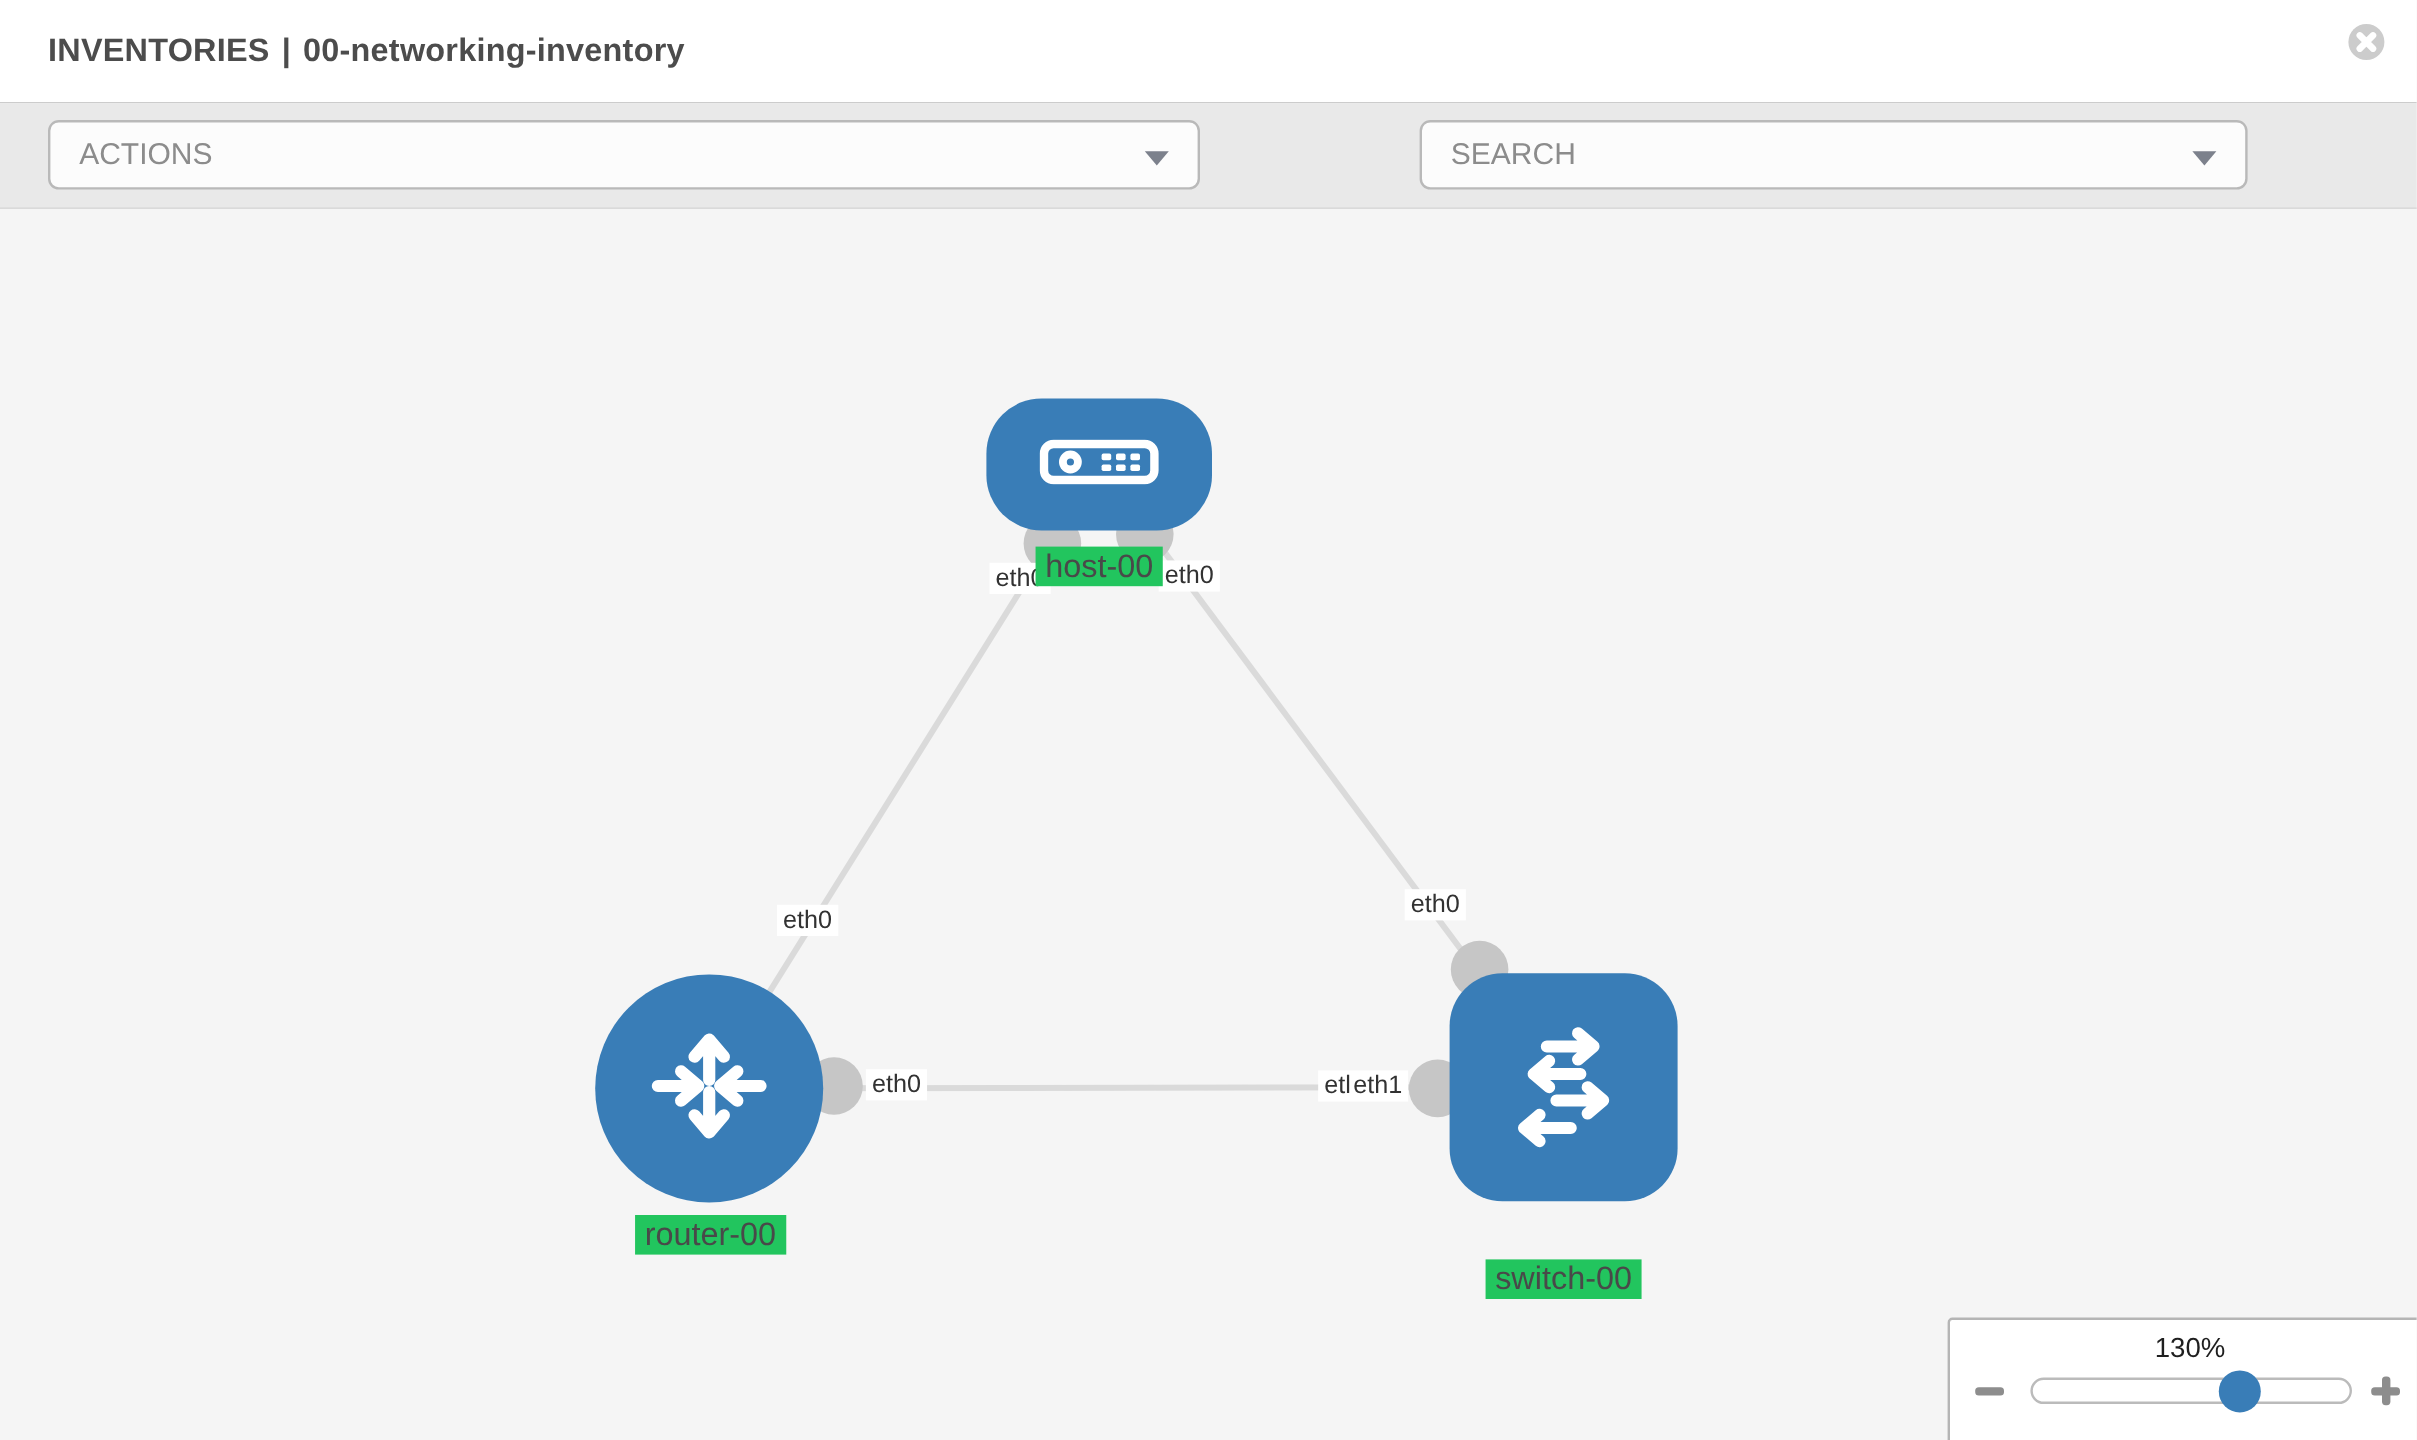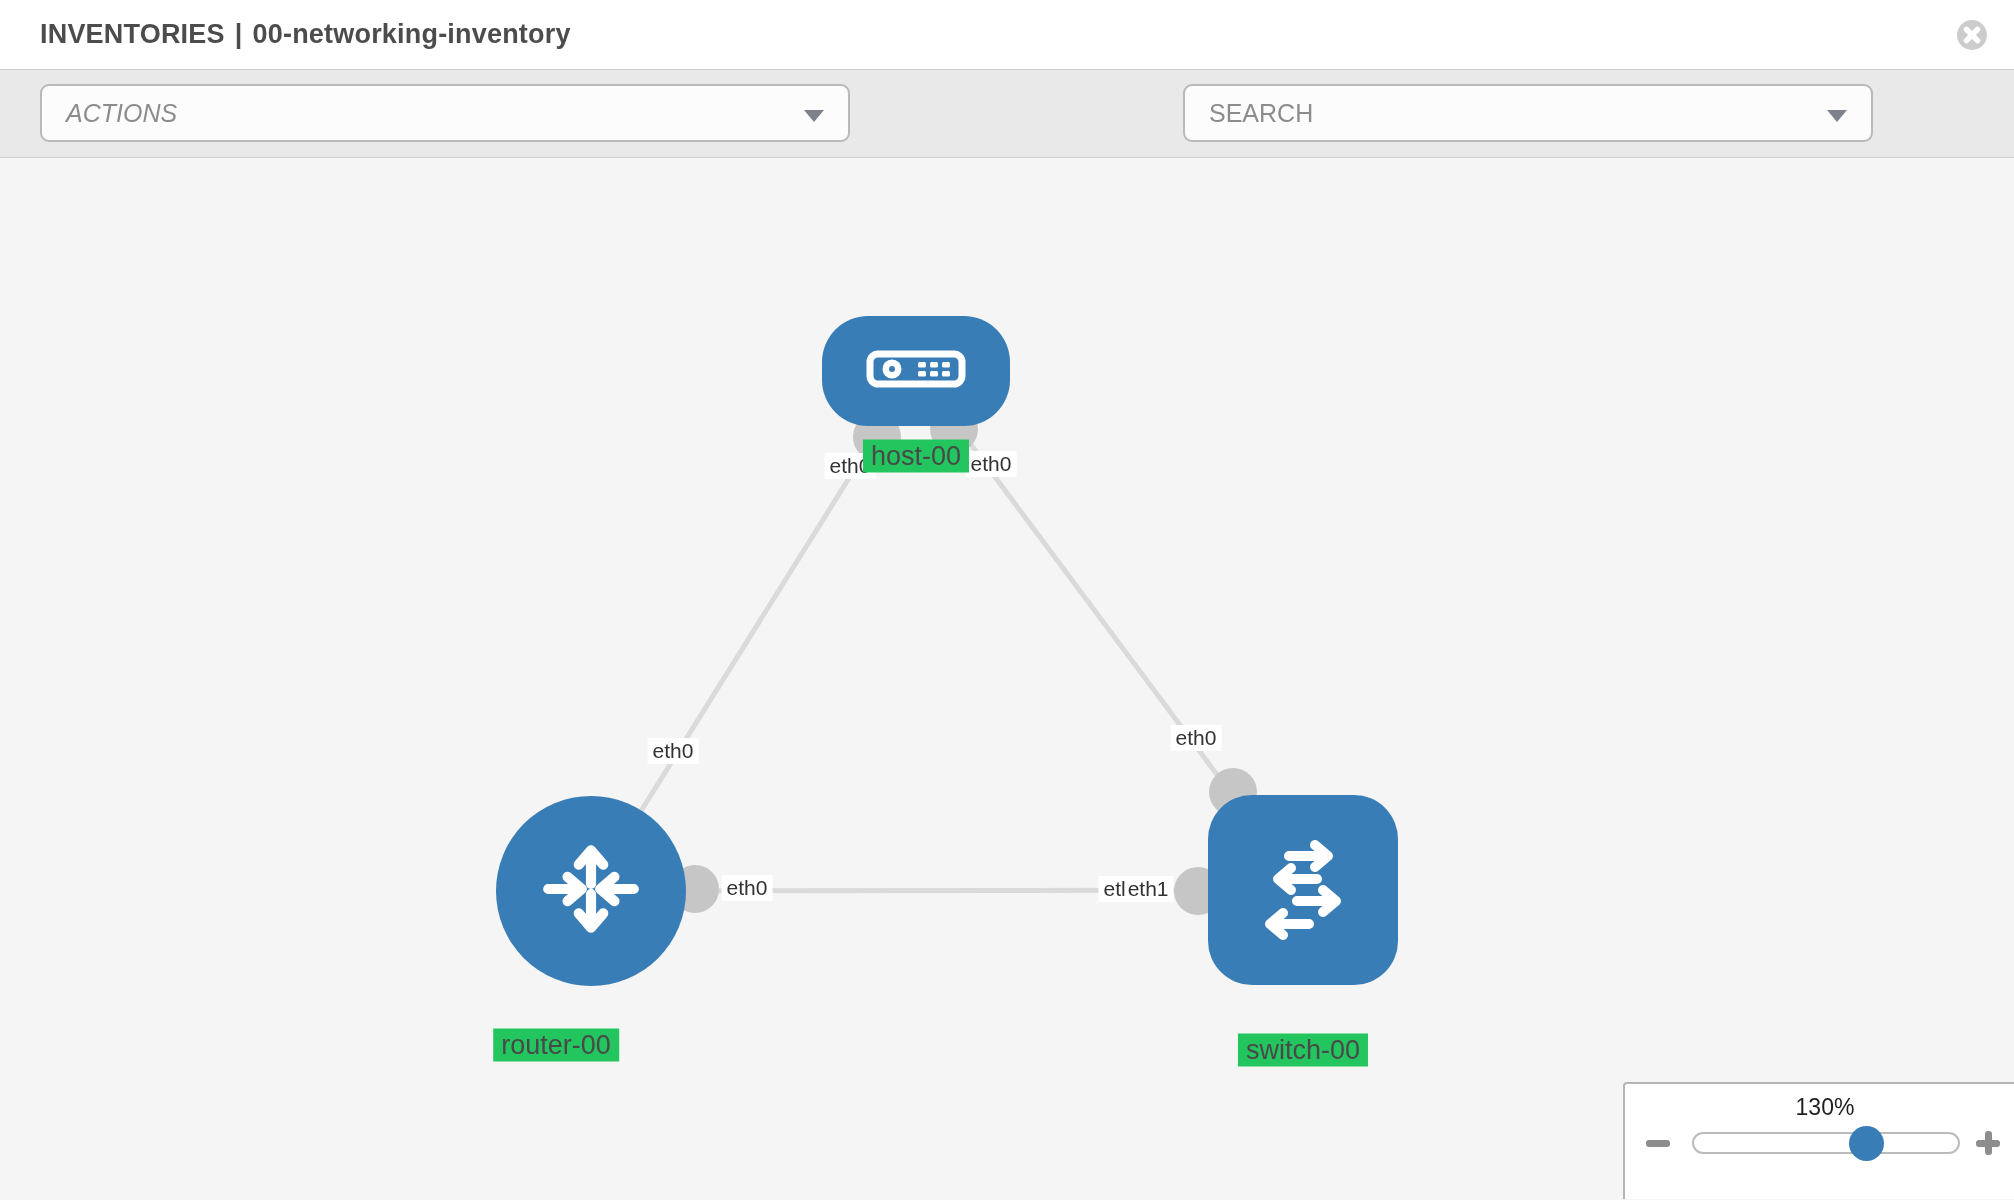--- a/index.html
+++ b/index.html
@@ -1,21 +1,21 @@
 <!DOCTYPE html>
 <html><head>
 <meta charset="utf-8">
 <style>
   * { margin:0; padding:0; box-sizing:border-box; }
   html,body { width:2014px; height:1200px; overflow:hidden; }
   body { font-family:"Liberation Sans","DejaVu Sans",sans-serif; background:#f5f5f5; }
 
   
   .app-header{
-    height:70px; background:#ffffff; border-bottom:1px solid #cccccc;
+    height:86px; background:#ffffff; border-bottom:1px solid #cccccc;
     display:flex; align-items:center; padding:0 40px; position:relative;
   }
   .app-title{ font-size:27px; font-weight:700; color:#4c4c4c; letter-spacing:.2px; }
   .app-title .sep{ padding:0 10px; color:#4c4c4c; }
   .close-btn{ position:absolute; right:26px; top:19px; width:32px; height:32px;
     border:none; background:transparent; cursor:pointer; }
 
   
   .toolbar{
     height:88px; background:#e9e9e9; border-bottom:1px solid #cfcfcf;
@@ -25,21 +25,21 @@
     position:absolute; top:14px; height:58px; background:#fcfcfc;
     border:2px solid #b9b9b9; border-radius:9px;
     display:flex; align-items:center; padding:0 24px;
     font-size:25px; color:#8c8c8c; cursor:pointer;
   }
   .dropdown .caret{
     position:absolute; right:24px; top:24px; width:0; height:0;
     border-left:10px solid transparent; border-right:10px solid transparent;
     border-top:12px solid #7c818c;
   }
-  .dd-actions{ left:40px; width:810px;font-style:italic; }
+  .dd-actions{ left:40px; width:960px; }
   .dd-search{ left:1183px; width:690px; }
   .tool-btn{ position:absolute; top:95px; width:40px; height:40px; border:none;
     background:transparent; cursor:pointer; padding:0; }
   .tool-btn svg{ width:36px; height:36px; fill:#6d6d6d; }
   #btn-wrench{ left:1049px; top:94px; }
   #btn-key{ left:1114px; top:96px; }
 
   
   .canvas{ position:relative; width:2014px; height:1041px; background:#f5f5f5; overflow:hidden; }
   svg.graph{ position:absolute; left:0; top:0; z-index:10; }
@@ -154,21 +154,21 @@
       <div class="node circle" style="left: 496px; top: 638px; width: 190px; height: 190px;">
         <span><svg viewBox="0 0 110 110" width="112" height="112">
             <g stroke="#fff" stroke-width="10" fill="none" stroke-linecap="round" stroke-linejoin="round">
               <path d="M55 50 L55 22 M43 31 L55 17 L67 31"></path>
               <path d="M55 60 L55 88 M43 79 L55 93 L67 79"></path>
               <path d="M13 55 L39 55 M32 43 L46 55 L32 67"></path>
               <path d="M97 55 L71 55 M78 43 L64 55 L78 67"></path>
             </g>
           </svg></span>
       </div>
-      <div class="node-label" style="left: 556px; top: 855px; margin-top: 32px;">router-00</div>
+      <div class="node-label" style="left: 592px; top: 855px;">router-00</div>
       <div class="node rounded-square" style="left: 1208px; top: 637px; width: 190px; height: 190px;">
         <span><svg viewBox="0 0 120 120" width="120" height="120">
             <g stroke="#fff" stroke-width="10" fill="none" stroke-linecap="round" stroke-linejoin="round">
               <path d="M46 28 L80 28 M72 17 L85 28 L72 39"></path>
               <path d="M74 51 L40 51 M48 40 L35 51 L48 62"></path>
               <path d="M54 73 L88 73 M80 62 L93 73 L80 84"></path>
               <path d="M66 96 L32 96 M40 85 L27 96 L40 107"></path>
             </g>
           </svg></span>
       </div>

